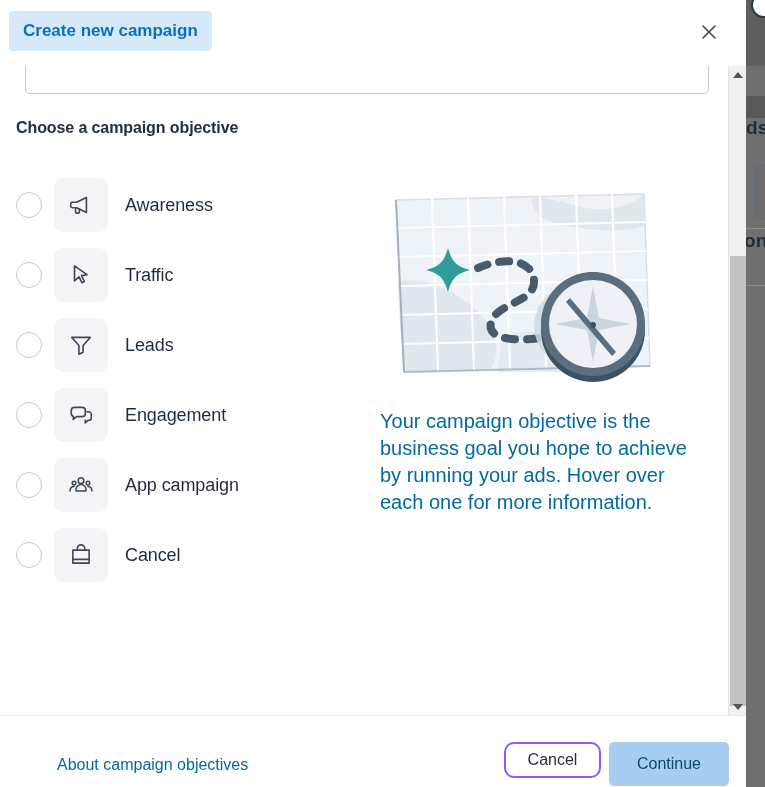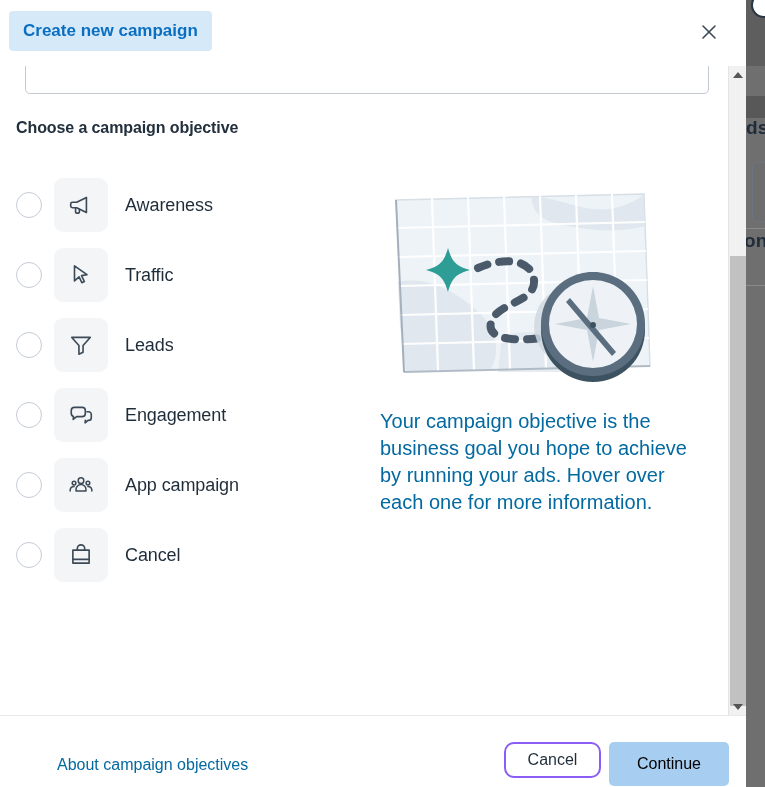--- a/index.html
+++ b/index.html
@@ -252,21 +252,21 @@
   }
   #continue-button {
     position: absolute;
     left: 609px; top: 26px;
     width: 120px; height: 44px;
     border: none;
     border-radius: 5px;
     background: #a7cdf0;
     font-family: "Liberation Sans", sans-serif;
     font-size: 16px;
-    color: #000000;
+    color: #0c4a6e;
     cursor: default;
   }
 </style>
 </head>
 <body>
 
 <div id="backdrop">
   <div class="bg-strip" style="left:746px; top:0px; width:19px; height:66px;"></div>
   <div class="bg-strip" style="left:746px; top:96px; width:19px; height:22px; background:#585858;"></div>
   <div class="bg-circle" style="left:751px; top:-8px;"></div>

